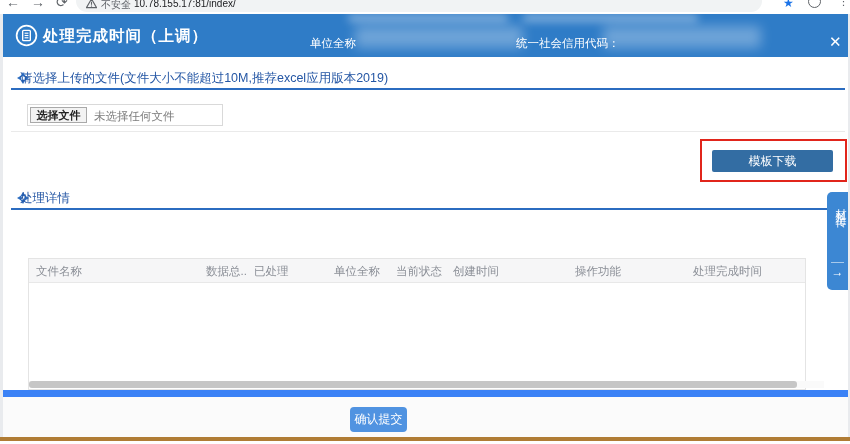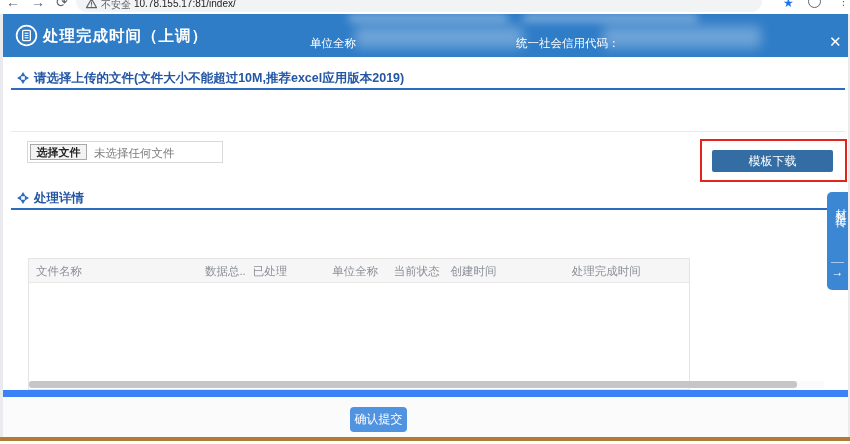--- a/index.html
+++ b/index.html
@@ -24,39 +24,39 @@
   .hdr-title { position:absolute; left:40px; top:12px; font-size:15.5px; font-weight:bold; color:#fff; letter-spacing:1px; }
   .hdr-label { position:absolute; top:22px; font-size:11.5px; color:#fff; }
   .blur-patch { position:absolute; background:rgba(255,255,255,0.30); filter:blur(6px); border-radius:4px; }
   .blur-strip { position:absolute; background:rgba(255,255,255,0.38); filter:blur(4px); border-radius:3px; }
   .hdr-close { position:absolute; left:826px; top:19px; font-size:15px; color:#fff; cursor:pointer; }
 
   .content { position:absolute; left:3px; top:57px; width:845px; height:333px; background:#fff; }
 
   
   .sec-icon { position:absolute; left:14px; }
-  .sec-title { position:absolute; left:31px; font-size:12.5px; font-weight:bold; color:#2456a4; }
+  .sec-title { position:absolute; left:17px; font-size:12.5px; font-weight:normal; color:#2456a4; }
   .sec-line { position:absolute; left:8px; width:834px; height:2px; background:#2b6cc0; }
 
   
-  .file-box { position:absolute; left:24px; top:106px; width:196px; height:22px; border:1px solid #d9d9d9; background:#fff;margin-top:37px; }
+  .file-box { position:absolute; left:24px; top:106px; width:196px; height:22px; border:1px solid #d9d9d9; background:#fff; }
   .file-btn { position:absolute; left:2px; top:2px; width:57px; height:16px; border:1px solid #a9a9a9; background:#f3f3f3; font-size:11px; color:#222; font-weight:bold; text-align:center; line-height:15px; }
   .file-none { position:absolute; left:66px; top:4px; font-size:11.5px; color:#7c7c7c; }
 
   .divider { position:absolute; left:8px; top:131px; width:834px; height:1px; background:#eaeaea; }
 
   
   .red-box { position:absolute; left:697px; top:139px; width:147px; height:43px; border:2px solid #e1251b; }
   .tpl-btn { position:absolute; left:709px; top:150px; width:121px; height:22px; background:#336da3; border-radius:2px; color:#fff; font-size:12px; text-align:center; line-height:22px; cursor:pointer; }
 
   
   .refresh-btn { position:absolute; left:705px; top:224px; width:120px; height:23px; background:#f2a43d; border-radius:3px; color:#fff; font-size:12px; text-align:center; line-height:23px; cursor:pointer; }
 
   
-  .table { position:absolute; left:25px; top:258px; width:662px; height:132px; border:1px solid #e4e4e4; background:#fff; }
+  .table { position:absolute; left:25px; top:258px; width:778px; height:132px; border:1px solid #e4e4e4; background:#fff; }
   .thead { position:absolute; left:0; top:0; width:100%; height:24px; background:#f6f6f7; border-bottom:1px solid #e8e8e8; display:flex; }
   .th { font-size:11.5px; color:#8b8f97; line-height:24px; padding-left:7px; white-space:nowrap; overflow:hidden; }
   .th:nth-child(1){ width:170px; }
   .th:nth-child(2){ width:48px; }
   .th:nth-child(3){ width:80px; }
   .th:nth-child(4){ width:62px; }
   .th:nth-child(5){ width:57px; }
   .th:nth-child(6){ width:122px; }
   .th:nth-child(7){ width:118px; }
   .th:nth-child(8){ flex:1; }
@@ -152,22 +152,22 @@
 
 
     <div class="table" style="top:201px;">
       <div class="thead">
           <div class="th">文件名称</div>
           <div class="th">数据总...</div>
           <div class="th">已处理</div>
           <div class="th">单位全称</div>
           <div class="th">当前状态</div>
           <div class="th">创建时间</div>
+          <div class="th">操作功能</div>
           <div class="th">处理完成时间</div>
-          <div class="th">操作功能</div>
         </div>
       <div class="tbody"></div>
       <div class="hscroll">
         <div class="hthumb"></div>
       </div>
     </div>
   </div>
 
   <div class="side-tab">
     <div class="side-tab-label">材料上传</div>

